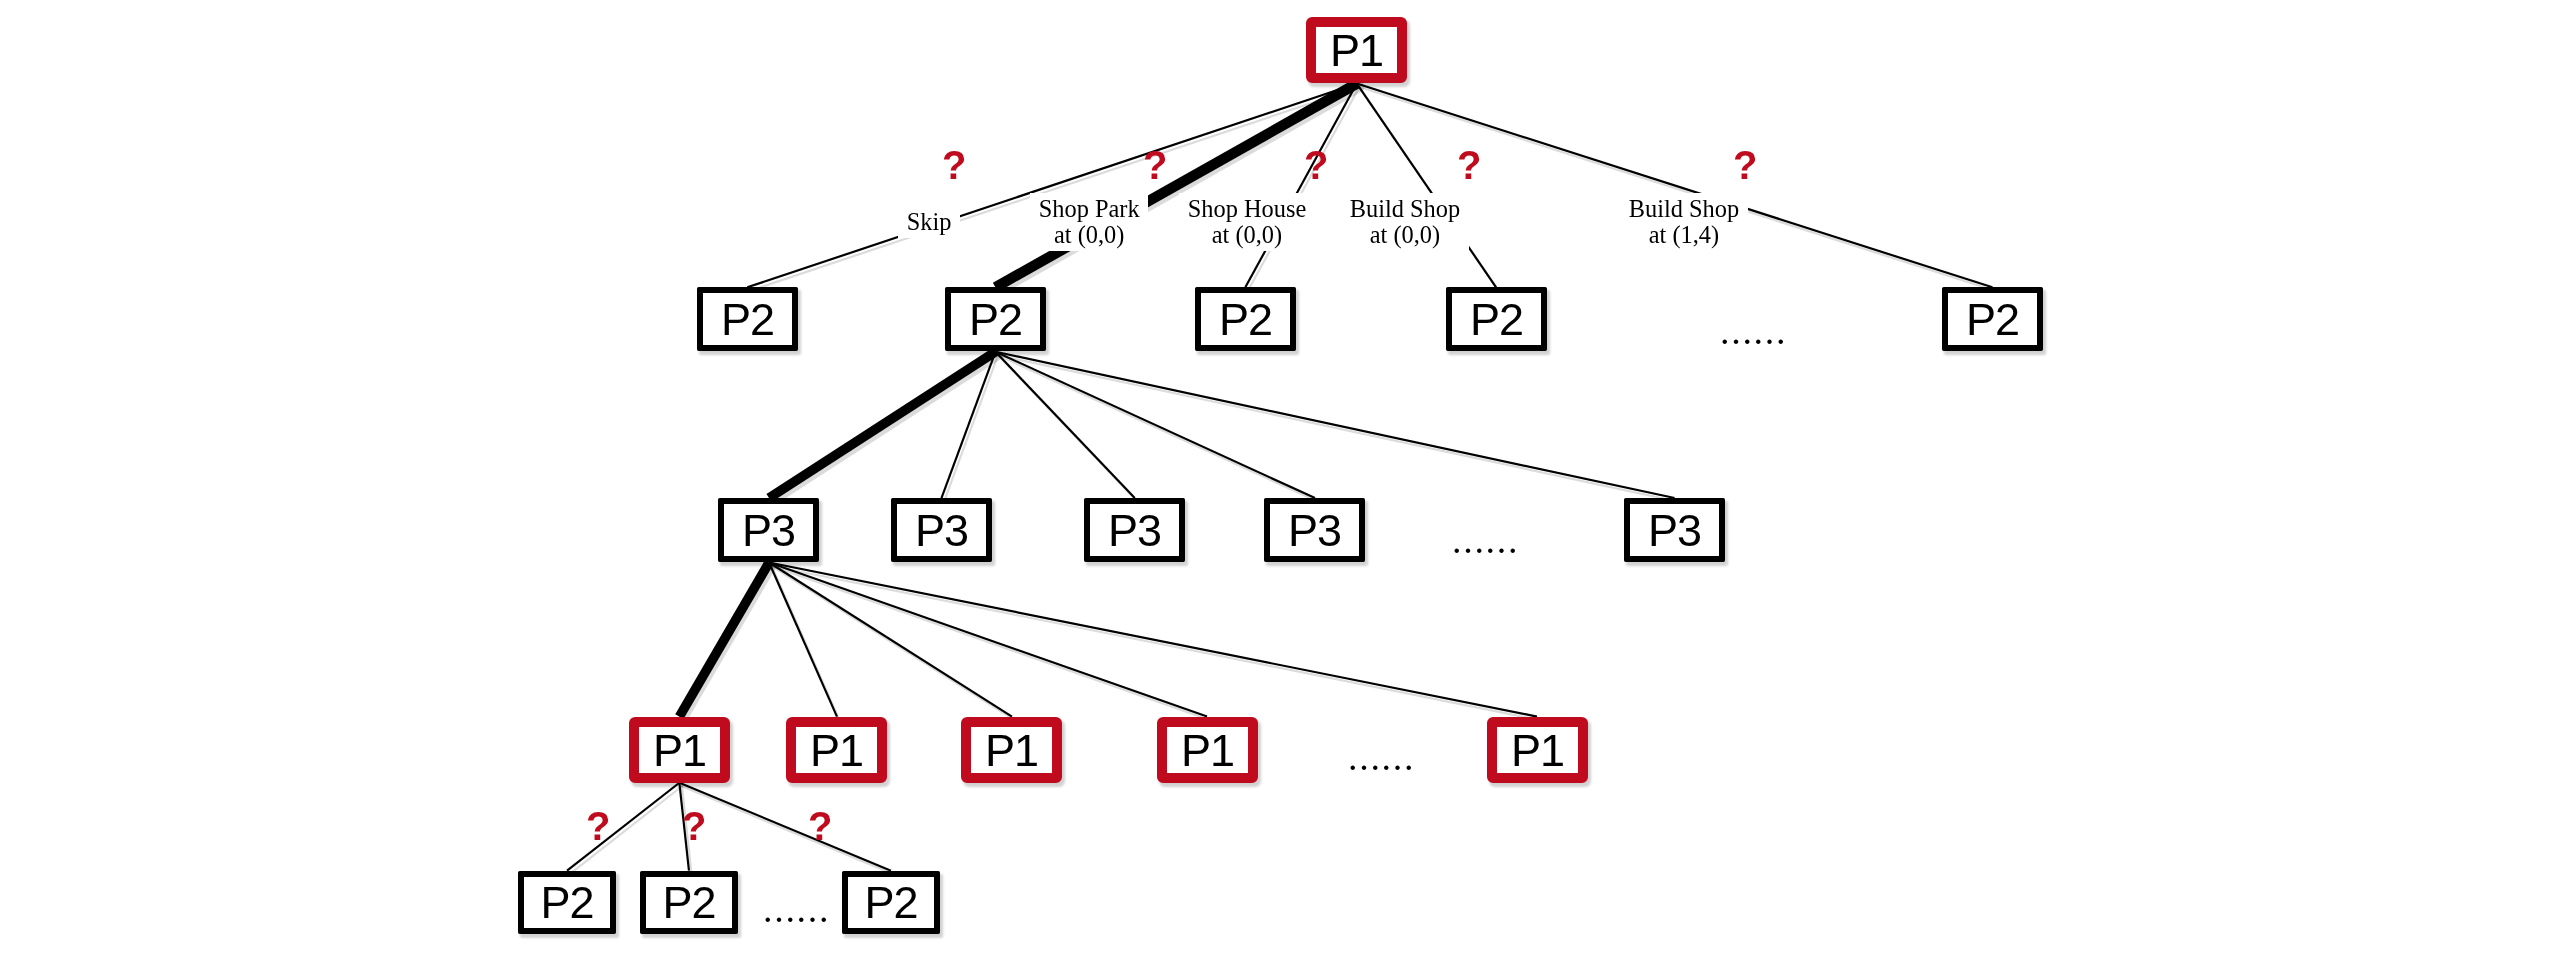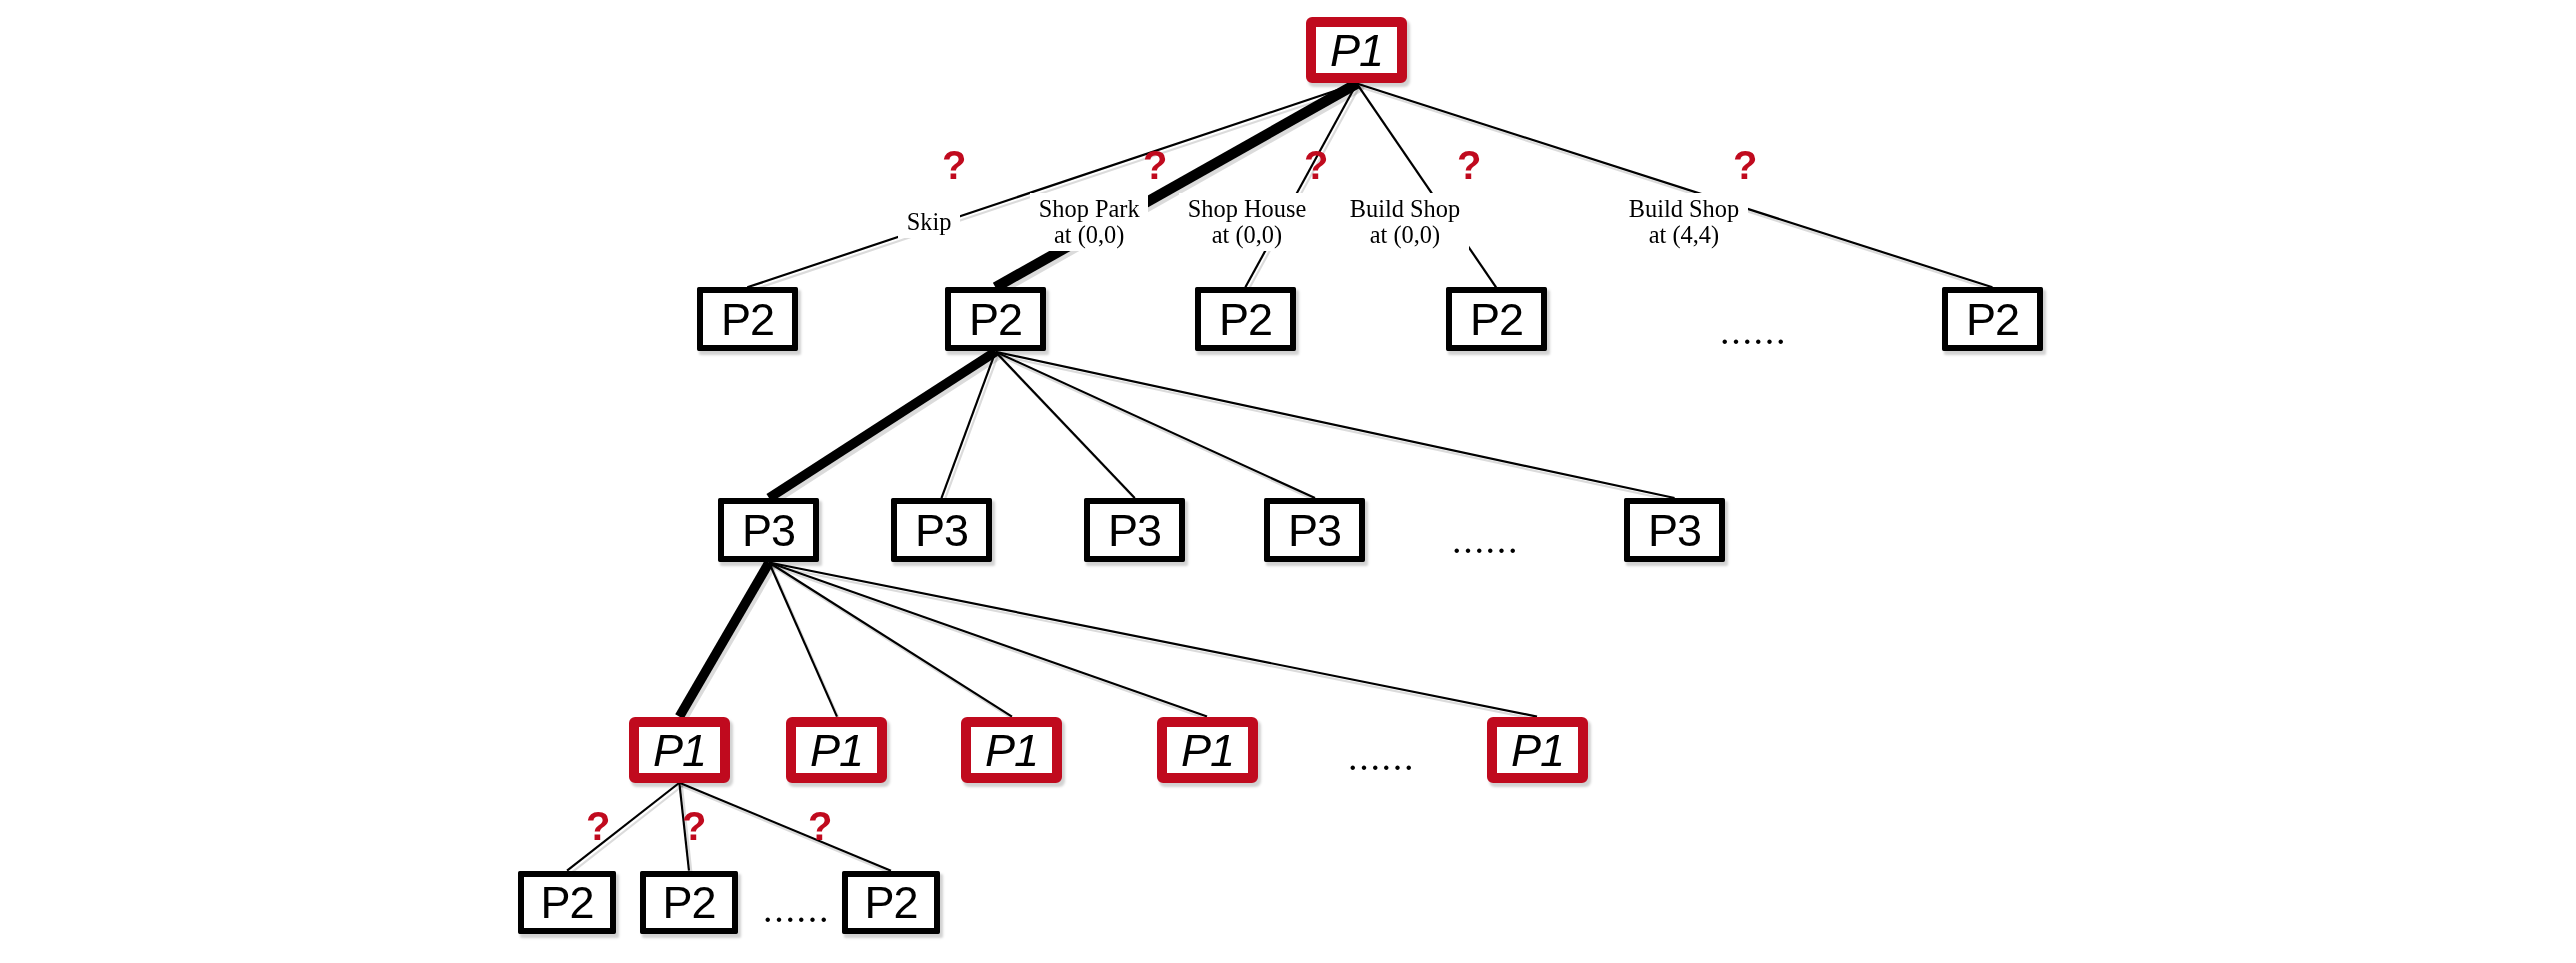--- a/index.html
+++ b/index.html
@@ -3,21 +3,21 @@
 <meta charset="utf-8">
 <style>
   html,body{margin:0;padding:0;background:#ffffff;}
   body{font-family:"Liberation Sans", sans-serif;}
   #stage{position:relative;width:2576px;height:963px;background:#ffffff;overflow:hidden;}
   svg{position:absolute;left:0;top:0;width:2576px;height:963px;}
 
   .node{position:absolute;box-sizing:border-box;background:#ffffff;display:flex;align-items:center;justify-content:center;}
   .node .lbl{font-family:"Liberation Sans", sans-serif;font-size:45px;line-height:1;color:#000000;letter-spacing:-0.9px;}
   .node-black{border:6.1px solid #000000;border-radius:1.7px;}
-  .node-red{border:10.5px solid #C00A1E;border-radius:6.1px;font-style:italic;}
+  .node-red{border:10.5px solid #C00A1E;border-radius:6.1px;}
 
   .edgelabel{position:absolute;background:#ffffff;text-align:center;
              font-family:"Liberation Serif", serif;font-size:24.4px;line-height:26px;color:#000000;
              padding:2.6px 8.7px 3.5px 8.7px;white-space:nowrap;}
   .qmark{position:absolute;color:#C00A1E;font-family:"Liberation Sans", sans-serif;
          font-size:40px;font-weight:bold;line-height:1;}
   .dots{position:absolute;color:#000000;font-family:"Liberation Serif", serif;font-size:38px;
         line-height:1;letter-spacing:1.7px;}
 </style>
 </head>
@@ -109,21 +109,21 @@
       <div class="edgelabel" style="left: 1179px; top: 193px;">
         <div>Shop House</div>
         <div>at (0,0)</div>
       </div>
       <div class="edgelabel" style="left: 1341px; top: 193px;">
         <div>Build Shop</div>
         <div>at (0,0)</div>
       </div>
       <div class="edgelabel" style="left: 1620px; top: 193px;">
         <div>Build Shop</div>
-        <div>at (4,4)</div>
+        <div>at (1,4)</div>
       </div>
       <div class="qmark" style="left: 942px; top: 145px; color: rgb(192, 10, 30);">?</div>
       <div class="qmark" style="left: 1143px; top: 145px; color: rgb(192, 10, 30);">?</div>
       <div class="qmark" style="left: 1304px; top: 145px; color: rgb(192, 10, 30);">?</div>
       <div class="qmark" style="left: 1457px; top: 145px; color: rgb(192, 10, 30);">?</div>
       <div class="qmark" style="left: 1733px; top: 145px; color: rgb(192, 10, 30);">?</div>
       <div class="qmark" style="left: 586px; top: 806px; color: rgb(192, 10, 30);">?</div>
       <div class="qmark" style="left: 682px; top: 806px; color: rgb(192, 10, 30);">?</div>
       <div class="qmark" style="left: 808px; top: 806px; color: rgb(192, 10, 30);">?</div>
       <div class="dots" style="left: 1720px; top: 312px;">......</div>

